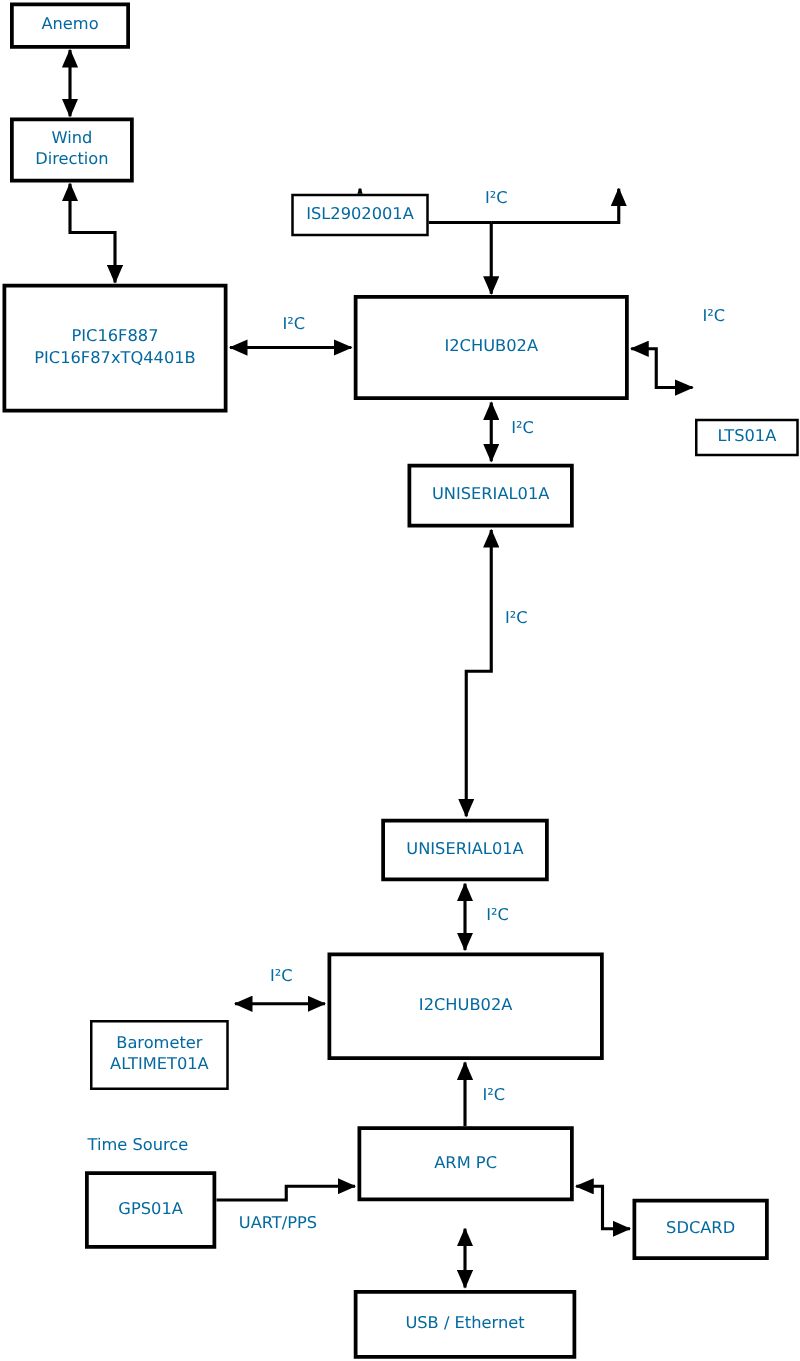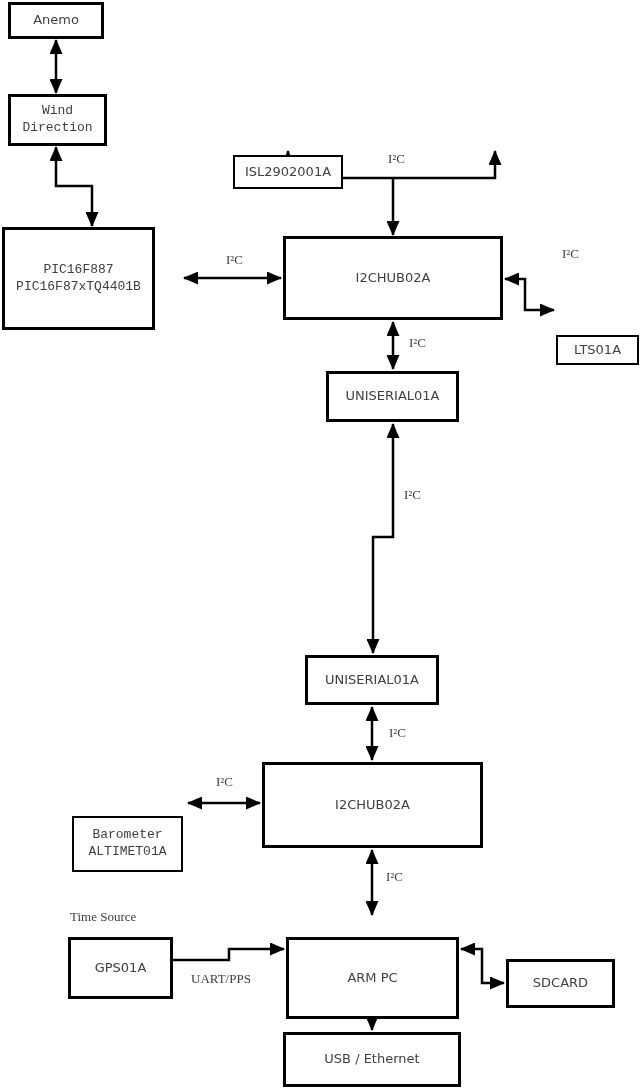--- a/index.html
+++ b/index.html
@@ -6,21 +6,21 @@
     margin: 0;
     padding: 0;
     background: #ffffff;
   }
   .canvas {
     position: relative;
     width: 640px;
     height: 1089px;
     background: #ffffff;
     font-family: "DejaVu Sans", "Liberation Sans", sans-serif;
-    color: #404040;
+    color: #0369a1;
     overflow: hidden;
   }
   .edges {
     position: absolute;
     left: 0;
     top: 0;
     width: 640px;
     height: 1089px;
   }
   .edge {
@@ -36,27 +36,26 @@
     border: 3px solid #000000;
     background: #ffffff;
     display: flex;
     align-items: center;
     justify-content: center;
     text-align: center;
     font-size: 13px;
     line-height: 1.3;
   }
   .node.thin { border-width: 2px; margin-top: 40px; }
-  .node .lines span { display: block; font-family: Liberation Mono, monospace; }
+  .node .lines span { display: block; }
   .edge-label {
     position: absolute;
     font-size: 13px;
     line-height: 1.1;
     white-space: nowrap;
-    font-family: Liberation Serif, serif;
   }
 </style>
 </head>
 <body>
 
 <div class="canvas">
 
   <svg class="edges" viewBox="0 0 640 1089">
     <defs>
       <marker id="arr" markerUnits="userSpaceOnUse" markerWidth="15" markerHeight="13" refX="14" refY="6.5" orient="auto-start-reverse">
@@ -84,21 +83,21 @@
     <span>Anemo</span>
   </div>
 
   <div class="node" style="left:8px;top:94px;width:99px;height:52px">
     <div class="lines">
       <span>Wind</span>
       <span>Direction</span>
     </div>
   </div>
 
-  <div class="node" style="left:2px;top:227px;width:153px;height:103px">
+  <div class="node" style="left:2px;top:227px;width:180px;height:103px">
     <div class="lines">
       <span>PIC16F887</span>
       <span>PIC16F87xTQ4401B</span>
     </div>
   </div>
 
   <div class="node thin" style="left:233px;top:115px;width:110px;height:34px">
     <span>ISL2902001A</span>
   </div>
 
@@ -127,21 +126,21 @@
     <div class="lines">
       <span>Barometer</span>
       <span>ALTIMET01A</span>
     </div>
   </div>
 
   <div class="node" style="left:68px;top:937px;width:105px;height:62px">
     <span>GPS01A</span>
   </div>
 
-  <div class="node" style="left:286px;top:937px;width:173px;height:82px">
+  <div class="node" style="left:286px;top:901px;width:173px;height:60px">
     <span>ARM PC</span>
   </div>
 
   <div class="node" style="left:283px;top:1032px;width:178px;height:55px">
     <span>USB / Ethernet</span>
   </div>
 
   <div class="node" style="left:506px;top:959px;width:109px;height:49px">
     <span>SDCARD</span>
   </div>

